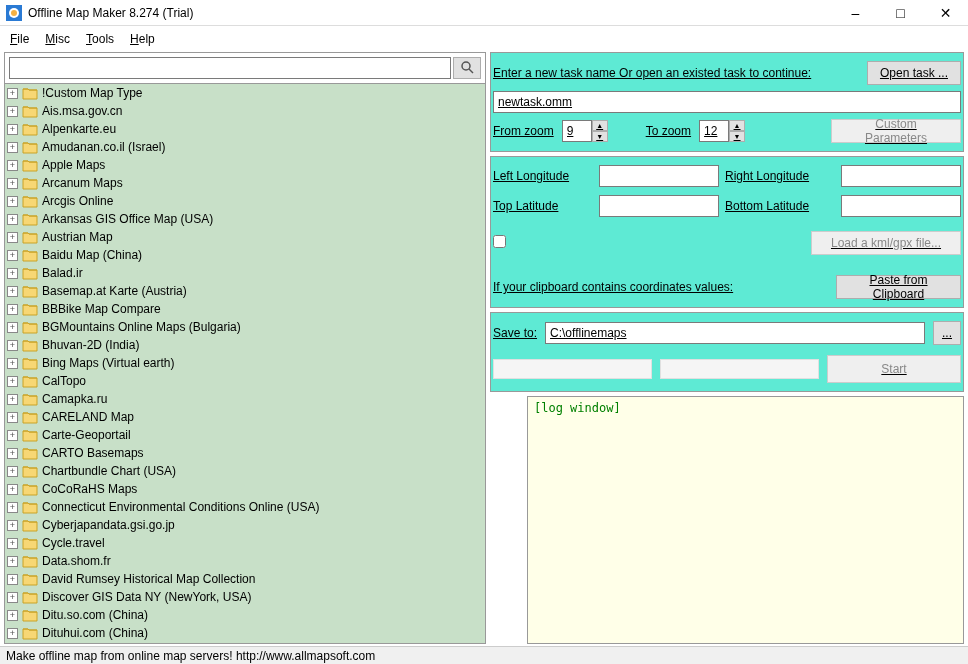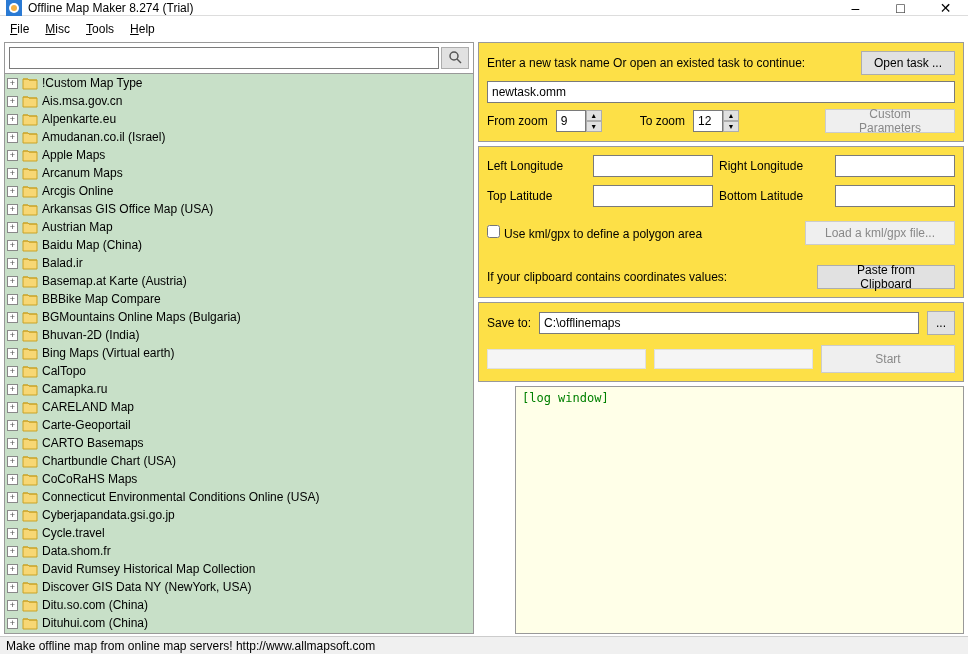--- a/index.html
+++ b/index.html
@@ -1,36 +1,36 @@
 <!DOCTYPE html>
 <html><head>
 <meta charset="utf-8">
 <style>
 * { box-sizing: border-box; margin: 0; padding: 0; }
 body { font-family: Tahoma, Arial, sans-serif; font-size: 12px; background: #fff; color: #000; overflow: hidden; width: 968px; height: 664px; }
-.titlebar { height: 16px; display: flex; align-items: center; padding: 0 0 0 6px; background: #fff; border-bottom: 1px solid #ddd; }
+.titlebar { height: 26px; display: flex; align-items: center; padding: 0 0 0 6px; background: #fff; border-bottom: 1px solid #ddd; }
 .titlebar .appicon { width: 16px; height: 16px; margin-right: 6px; display: inline-flex; }
 .titlebar .title { flex: 1; font-size: 12px; }
 .winbtns { display: flex; height: 100%; }
 .winbtn { width: 45px; display: flex; align-items: center; justify-content: center; font-size: 14px; font-family: "Segoe UI Symbol", sans-serif; }
 .menubar { height: 22px; display: flex; align-items: flex-end; padding: 0 4px; gap: 4px; background: #fff; }
 .menuitem { padding: 2px 6px; }
 .menuitem .ul { text-decoration: underline; }
 .content { display: flex; height: 598px; }
 .leftpane { width: 482px; border: 1px solid #999; margin: 4px 2px 2px 4px; display: flex; flex-direction: column; }
 .searchrow { display: flex; padding: 4px; gap: 2px; }
 .searchfield { flex: 1; height: 22px; border: 1px solid #7a7a7a; padding: 2px 4px; font: inherit; }
 .searchbtn { width: 28px; height: 22px; border: 1px solid #adadad; background: #e1e1e1; display: flex; align-items: center; justify-content: center; }
 .tree { flex: 1; overflow-y: auto; background: #c8e0c8; border-top: 1px solid #999; }
 .tree-item { display: flex; align-items: center; height: 18px; padding-left: 2px; }
 .expander { width: 11px; height: 11px; border: 1px solid #888; background: #fff; display: flex; align-items: center; justify-content: center; font-size: 9px; line-height: 1; margin-right: 4px; color: #555; }
 .foldericon { width: 16px; height: 13px; margin-right: 4px; display: inline-flex; }
 .tree-label { font-size: 12px; white-space: nowrap; }
 .rightpane { flex: 1; margin: 4px 4px 2px 2px; display: flex; flex-direction: column; gap: 4px; }
-.panel { border: 1px solid #999; padding: 8px 8px; background: #fde047; }
+.panel { border: 1px solid #999; padding: 8px 2px; background: #5eead4; text-decoration: underline; }
 .row { display: flex; align-items: center; gap: 8px; margin-bottom: 6px; }
 .row:last-child { margin-bottom: 0; }
 .row label, .row .lbl { font-size: 12px; }
 .btn { border: 1px solid #adadad; background: #e1e1e1; padding: 4px 12px; font: inherit; height: 24px; display: inline-flex; align-items: center; justify-content: center; }
 .btn.disabled { color: #888; background: #efefef; border-color: #ccc; }
 .textinput { border: 1px solid #7a7a7a; height: 22px; padding: 2px 4px; font: inherit; }
 .spin-group { display: flex; }
 .spin-input { width: 30px; height: 22px; border: 1px solid #7a7a7a; padding: 2px 4px; font: inherit; }
 .spin-btns { display: flex; flex-direction: column; width: 16px; }
 .spin-btns button { flex:1; border:1px solid #adadad; background:#e1e1e1; font-size:7px; line-height:1; padding:0; }
@@ -429,27 +429,27 @@
         <span class="lbl">Left Longitude</span>
         <input class="textinput" style="">
         <span class="lbl">Right Longitude</span>
         <input class="textinput" style="">
         <span class="lbl">Top Latitude</span>
         <input class="textinput" style="">
         <span class="lbl">Bottom Latitude</span>
         <input class="textinput" style="">
       </div>
       <div class="row" style="margin-top:14px">
-        <label><input type="checkbox" style=""><span>Use kml/gpx to define a polygon area</span></label>
+        <label><input type="checkbox" style=""></label>
         <span style="flex:1"></span>
         <button class="btn disabled" style="width:150px">Load a kml/gpx file...</button>
       </div>
       <div class="row" style="margin-top:20px">
         <span class="lbl" style="flex:1">If your clipboard contains coordinates values:</span>
-        <button class="btn" style="width:138px">Paste from Clipboard</button>
+        <button class="btn" style="width:125px">Paste from Clipboard</button>
       </div>
     </div>
 
     <div class="panel">
       <div class="row">
         <span class="lbl">Save to:</span>
         <input class="textinput" style="flex: 1 1 0%;" value="C:\offlinemaps">
         <button class="btn" style="width:28px">...</button>
       </div>
       <div class="row" style="margin-top:10px">

